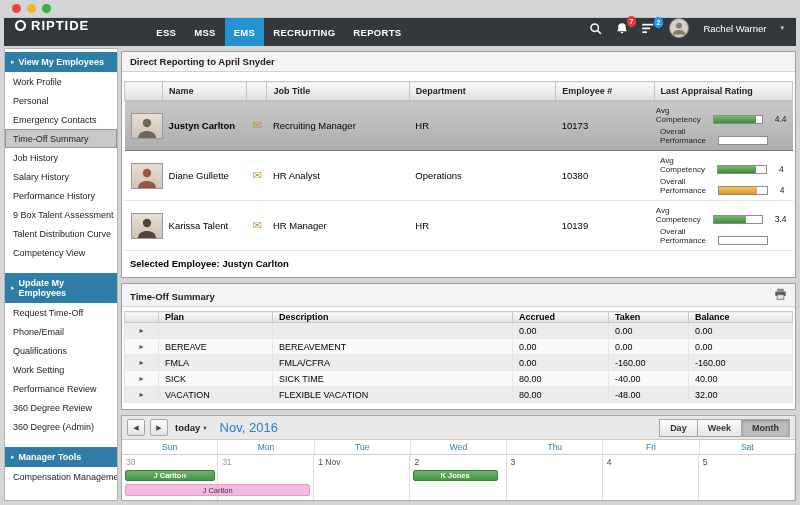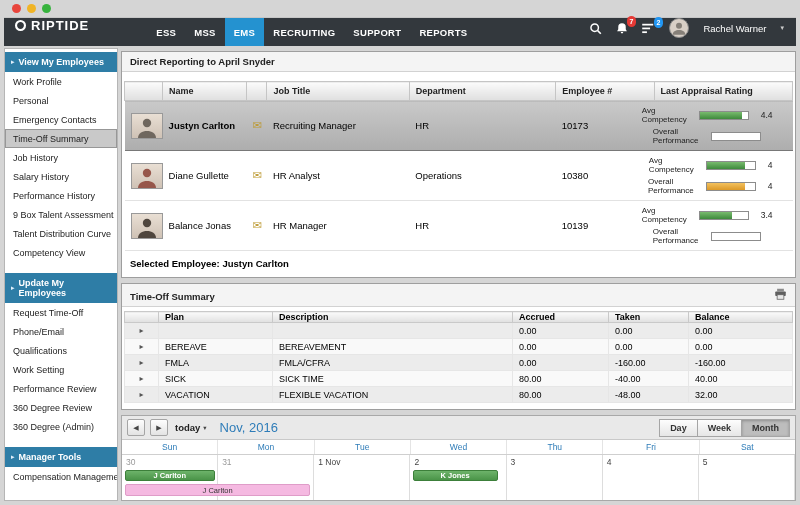--- a/index.html
+++ b/index.html
@@ -37,21 +37,21 @@
   
   .emp-table{width:calc(100% - 4px);margin:9px 2px 0;border-collapse:collapse;font-size:9.5px;table-layout:fixed}
   .emp-table th{background:linear-gradient(#fbfbfb,#dfdfdf);border:1px solid #c5c5c5;font-weight:bold;text-align:left;padding:4px 6px;font-size:9px;color:#222;cursor:pointer}
   .emp-table td{border-bottom:1px solid #e2e2e2;padding:2px 6px;vertical-align:middle;height:34px}
   .emp-table tr.selected td{background:linear-gradient(#c9c9c9,#adadad);border-top:1px solid #787878;border-bottom:1px solid #787878}
   .emp-table tr{cursor:pointer}
   .col-photo{width:38px}.col-name{width:84px}.col-mail{width:20px}.col-job{width:142px}.col-dept{width:146px}.col-emp{width:98px}.col-rating{width:138px}
   .photo{width:32px;height:26px;border:1px solid #999;background:linear-gradient(#e9dfd4,#cfc2b5);display:flex;align-items:flex-end;justify-content:center;overflow:hidden}
   tr.selected .name-cell{font-weight:bold}
   .mail-icon{color:#bd9a33;font-size:11px}
-  .r-line{display:flex;align-items:center;justify-content:flex-end;gap:12px;margin:3px 14px;font-size:8px;color:#222}
+  .r-line{display:flex;align-items:flex-end;justify-content:flex-end;gap:12px;margin:3px 0;font-size:8px;color:#222}
   .r-bar{width:50px;height:9px;border:1px solid #8c8c8c;background:#fff;flex:0 0 50px}
   .r-fill{height:100%;display:block}
   .r-fill.green{background:linear-gradient(#79bb6e,#3e8a3c)}
   .r-fill.orange{background:linear-gradient(#f3c15e,#dc9928)}
   .r-val{width:16px;font-size:8.5px;text-align:left}
   .selected-emp{font-size:9.5px;font-weight:bold;padding:7px 8px 8px}
   
   .panel.timeoff{margin-top:5px}
   .to-table{width:calc(100% - 4px);margin:4px 2px 6px;border-collapse:collapse;font-size:9px;table-layout:fixed}
   .to-table th{background:linear-gradient(#fafafa,#e0e0e0);border:1px solid #c9c9c9;text-align:left;font-weight:bold;padding:0 6px;font-size:9px;cursor:pointer}
@@ -102,21 +102,20 @@
       <svg width="13" height="13" viewBox="0 0 16 16">
           <circle cx="8" cy="8" r="5.5" fill="none" stroke="#fff" stroke-width="2.6"></circle>
         </svg>
       <span>RIPTIDE</span>
     </div>
     <nav class="menu">
       <a class="menu-item">ESS</a>
       <a class="menu-item">MSS</a>
       <a class="menu-item active">EMS</a>
       <a class="menu-item">RECRUITING</a>
-      <a class="menu-item">SUPPORT</a>
       <a class="menu-item">REPORTS</a>
     </nav>
     <div class="nav-right">
       <span class="nav-icon">
         <svg width="13" height="13" viewBox="0 0 16 16">
             <circle cx="7" cy="7" r="4.6" fill="none" stroke="#fff" stroke-width="1.8"></circle>
             <line x1="10.5" y1="10.5" x2="14.5" y2="14.5" stroke="#fff" stroke-width="2"></line>
           </svg>
       </span>
       <span class="nav-icon">
@@ -278,21 +277,21 @@
             </tr>
             <tr>
               <td>
                   <span class="photo">
                     <svg width="24" height="24" viewBox="0 0 24 24">
                       <circle cx="12" cy="9" r="4.2" fill="#4f463e"></circle>
                       <path d="M3 24c0-4.6 4.2-7 9-7s9 2.4 9 7z" fill="#4f463e"></path>
                     </svg>
                   </span>
                 </td>
-              <td class="name-cell">Balance Jonas</td>
+              <td class="name-cell">Karissa Talent</td>
               <td><span class="mail-icon">✉</span></td>
               <td>HR Manager</td>
               <td>HR</td>
               <td>10139</td>
               <td class="rating-cell">
                 <div class="r-line">
                   <span>Avg Competency</span>
                   <span class="r-bar">
                       <span class="r-fill green" style="width: 68%;"></span>
                     </span>

